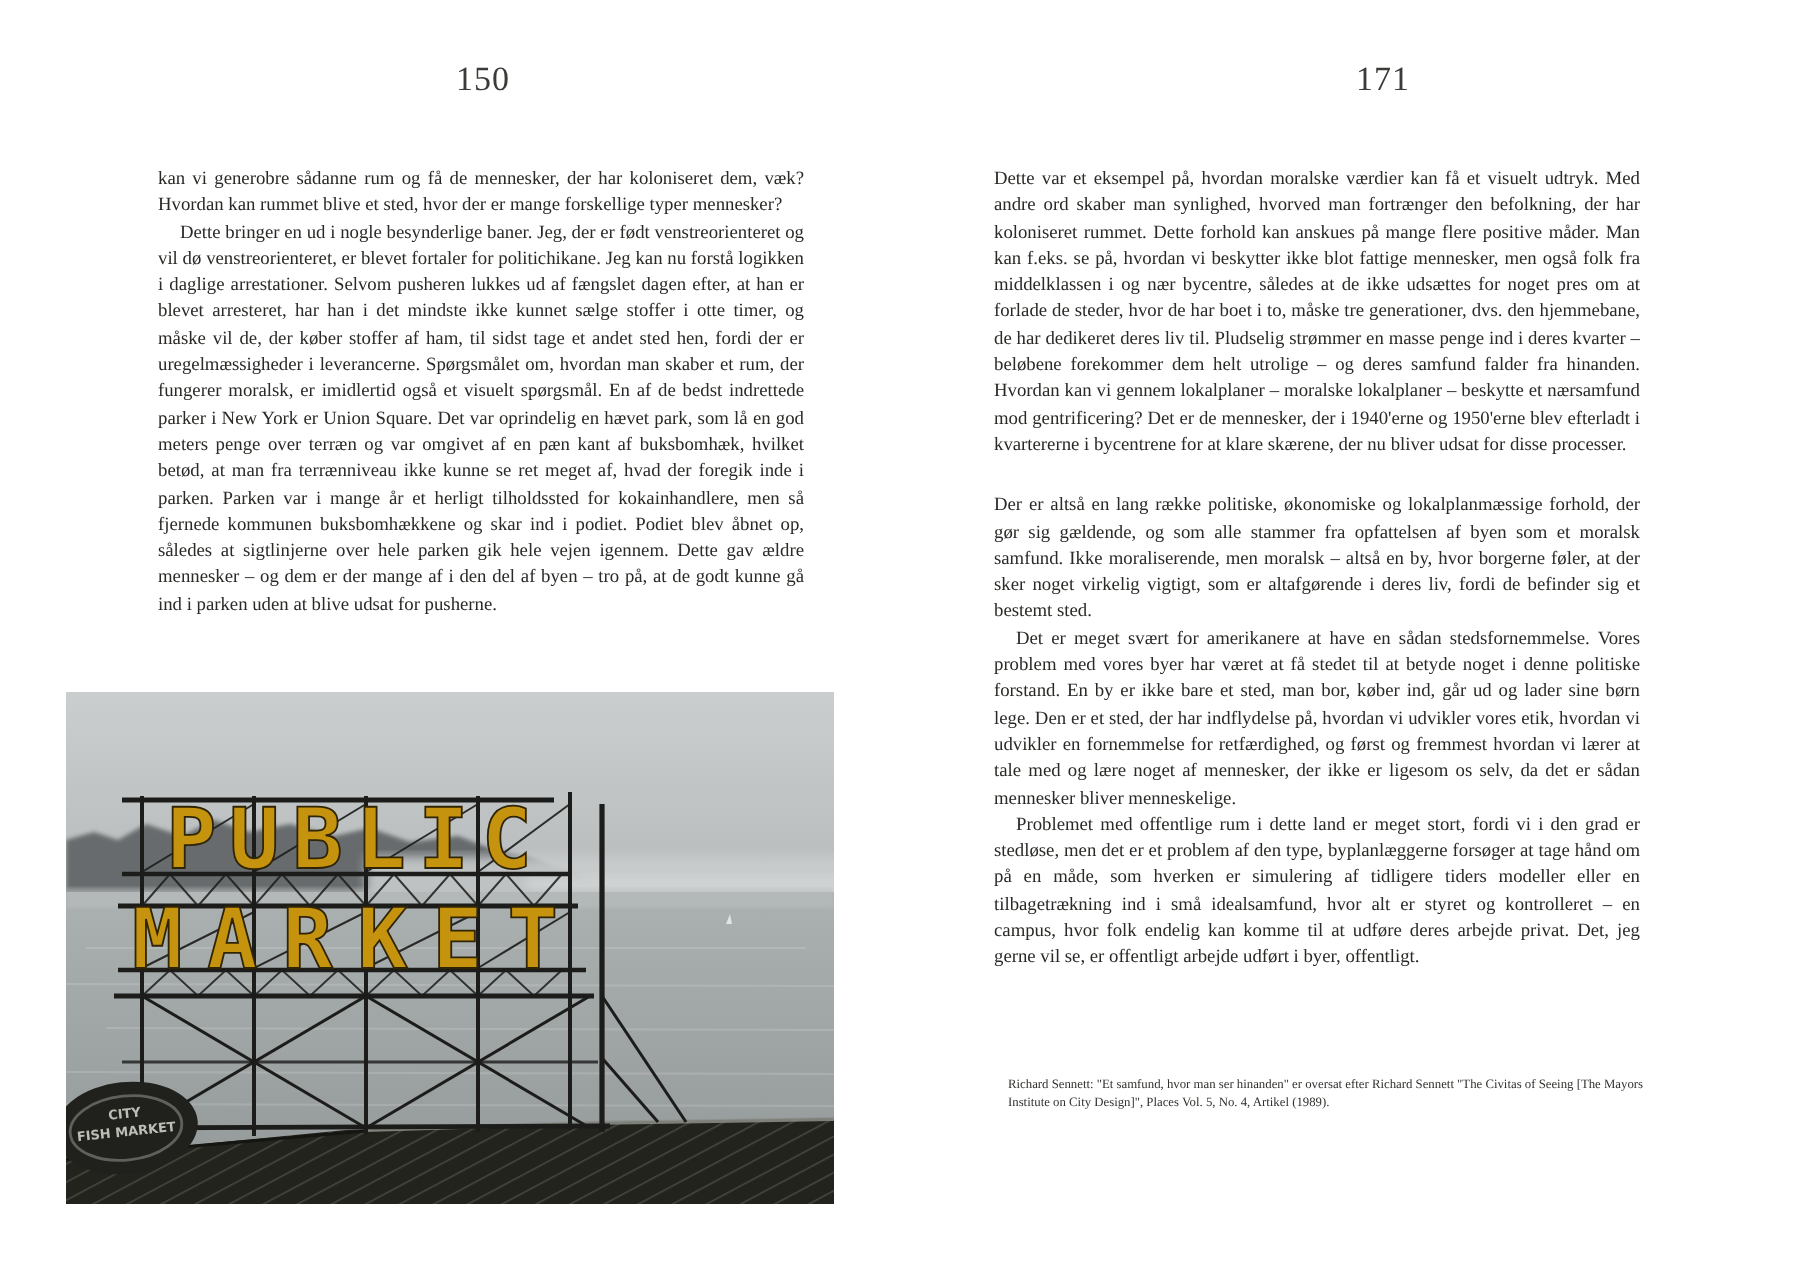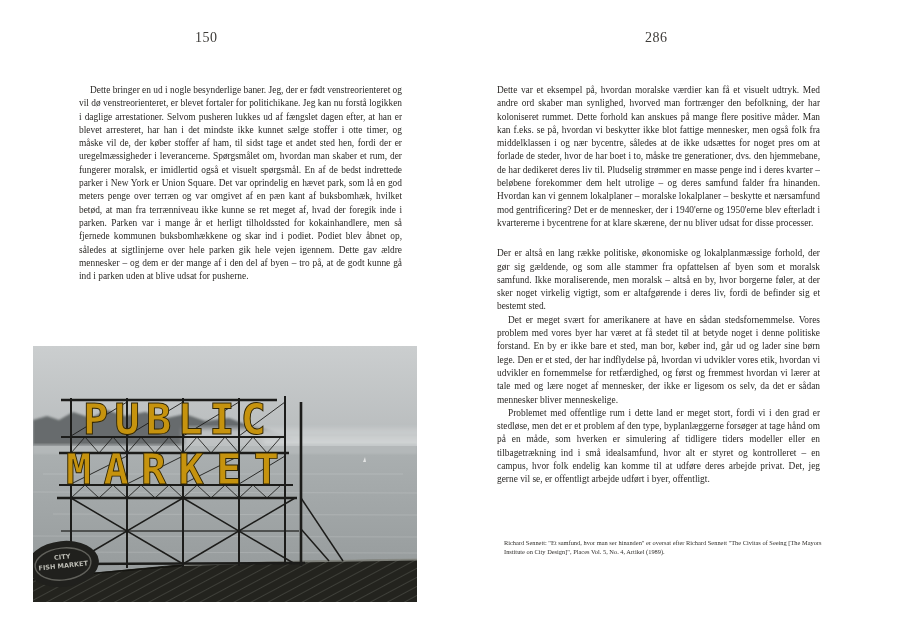--- a/index.html
+++ b/index.html
@@ -1,22 +1,22 @@
 <!DOCTYPE html>
 <html lang="da"><head>
 <meta charset="utf-8">
 <style>
   html,body{margin:0;padding:0;}
   body{
     width:900px;height:636px;position:relative;background:#ffffff;
     font-family:"Liberation Serif", serif;color:#2b2926;overflow:hidden;
   }
   .page-num{
-    position:absolute;top:30px;width:60px;text-align:left;
-    font-size:14px;color:#3d3b38;letter-spacing:.5px;
+    position:absolute;top:30px;width:60px;text-align:right;
+    font-size:17px;color:#3d3b38;letter-spacing:.5px;
   }
   #pn-left{left:195px;}
   #pn-right{left:645px;}
   .col{
     position:absolute;top:84px;width:323px;text-align:justify;
     font-size:9.4px;line-height:13.3px;overflow:hidden;
     -webkit-hyphens:auto;hyphens:auto;
   }
   #col-left{left:79px;height:260px;}
   #col-right{left:497px;height:452px;}
@@ -29,20 +29,21 @@
   }
   figure.photo{position:absolute;left:33px;top:346px;margin:0;width:384px;height:185px;}
   figure.photo svg{display:block;}
 </style>
 </head>
 <body>
 
 <div class="page-num" id="pn-left">150</div>
 
 <div class="col" id="col-left">
+  <p>kan vi generobre sådanne rum og få de mennesker, der har koloniseret dem, væk? Hvordan kan rummet blive et sted, hvor der er mange forskellige typer mennesker?</p>
   <p class="indent">Dette bringer en ud i nogle besynderlige baner. Jeg, der er født venstreorienteret og vil dø venstreorienteret, er blevet fortaler for politichikane. Jeg kan nu forstå logikken i daglige arrestationer. Selvom pusheren lukkes ud af fængslet dagen efter, at han er blevet arresteret, har han i det mindste ikke kunnet sælge stoffer i otte timer, og måske vil de, der køber stoffer af ham, til sidst tage et andet sted hen, fordi der er uregelmæssigheder i leverancerne. Spørgsmålet om, hvordan man skaber et rum, der fungerer moralsk, er imidlertid også et visuelt spørgsmål. En af de bedst indrettede parker i New York er Union Square. Det var oprindelig en hævet park, som lå en god meters penge over terræn og var omgivet af en pæn kant af buksbomhæk, hvilket betød, at man fra terrænniveau ikke kunne se ret meget af, hvad der foregik inde i parken. Parken var i mange år et herligt tilholdssted for kokainhandlere, men så fjernede kommunen buksbomhækkene og skar ind i podiet. Podiet blev åbnet op, således at sigtlinjerne over hele parken gik hele vejen igennem. Dette gav ældre mennesker – og dem er der mange af i den del af byen – tro på, at de godt kunne gå ind i parken uden at blive udsat for pusherne.</p>
 </div>
 
 <figure class="photo">
   <svg width="384" height="256" viewBox="0 0 384 256" xmlns="http://www.w3.org/2000/svg">
     <defs>
       <linearGradient id="skyg" x1="0" y1="0" x2="0" y2="1">
         <stop offset="0" stop-color="#cbcecf"></stop>
         <stop offset="1" stop-color="#b3b7b8"></stop>
       </linearGradient>
@@ -141,21 +142,21 @@
 
     <g transform="rotate(-6 30 218)">
       <ellipse cx="30" cy="218" rx="36" ry="23" fill="#20201d"></ellipse>
       <ellipse cx="30" cy="218" rx="28" ry="16" fill="none" stroke="#71716a" stroke-width="1.4" opacity="0.8"></ellipse>
       <text x="30" y="213" text-anchor="middle" font-family="'DejaVu Sans', sans-serif" font-size="6.5" fill="#bdbdb5" font-weight="bold">CITY</text>
       <text x="30" y="222" text-anchor="middle" font-family="'DejaVu Sans', sans-serif" font-size="6.5" fill="#bdbdb5" font-weight="bold">FISH MARKET</text>
     </g>
   </svg>
 </figure>
 
-<div class="page-num" id="pn-right">286</div>
+<div class="page-num" id="pn-right">171</div>
 
 <div class="col" id="col-right">
   <p>Dette var et eksempel på, hvordan moralske værdier kan få et visuelt udtryk. Med andre ord skaber man synlighed, hvorved man fortrænger den befolkning, der har koloniseret rummet. Dette forhold kan anskues på mange flere positive måder. Man kan f.eks. se på, hvordan vi beskytter ikke blot fattige mennesker, men også folk fra middelklassen i og nær bycentre, således at de ikke udsættes for noget pres om at forlade de steder, hvor de har boet i to, måske tre generationer, dvs. den hjemmebane, de har dedikeret deres liv til. Pludselig strømmer en masse penge ind i deres kvarter – beløbene forekommer dem helt utrolige – og deres samfund falder fra hinanden. Hvordan kan vi gennem lokalplaner – moralske lokalplaner – beskytte et nærsamfund mod gentrificering? Det er de mennesker, der i 1940'erne og 1950'erne blev efterladt i kvartererne i bycentrene for at klare skærene, der nu bliver udsat for disse processer.</p>
   <p class="gap">Der er altså en lang række politiske, økonomiske og lokalplanmæssige forhold, der gør sig gældende, og som alle stammer fra opfattelsen af byen som et moralsk samfund. Ikke moraliserende, men moralsk – altså en by, hvor borgerne føler, at der sker noget virkelig vigtigt, som er altafgørende i deres liv, fordi de befinder sig et bestemt sted.</p>
   <p class="indent">Det er meget svært for amerikanere at have en sådan stedsfornemmelse. Vores problem med vores byer har været at få stedet til at betyde noget i denne politiske forstand. En by er ikke bare et sted, man bor, køber ind, går ud og lader sine børn lege. Den er et sted, der har indflydelse på, hvordan vi udvikler vores etik, hvordan vi udvikler en fornemmelse for retfærdighed, og først og fremmest hvordan vi lærer at tale med og lære noget af mennesker, der ikke er ligesom os selv, da det er sådan mennesker bliver menneskelige.</p>
   <p class="indent">Problemet med offentlige rum i dette land er meget stort, fordi vi i den grad er stedløse, men det er et problem af den type, byplanlæggerne forsøger at tage hånd om på en måde, som hverken er simulering af tidligere tiders modeller eller en tilbagetrækning ind i små idealsamfund, hvor alt er styret og kontrolleret – en campus, hvor folk endelig kan komme til at udføre deres arbejde privat. Det, jeg gerne vil se, er offentligt arbejde udført i byer, offentligt.</p>
 </div>
 
 <div class="footnote">Richard Sennett: "Et samfund, hvor man ser hinanden" er oversat efter Richard Sennett "The Civitas of Seeing [The Mayors Institute on City Design]", Places Vol. 5, No. 4, Artikel (1989).</div>
 

